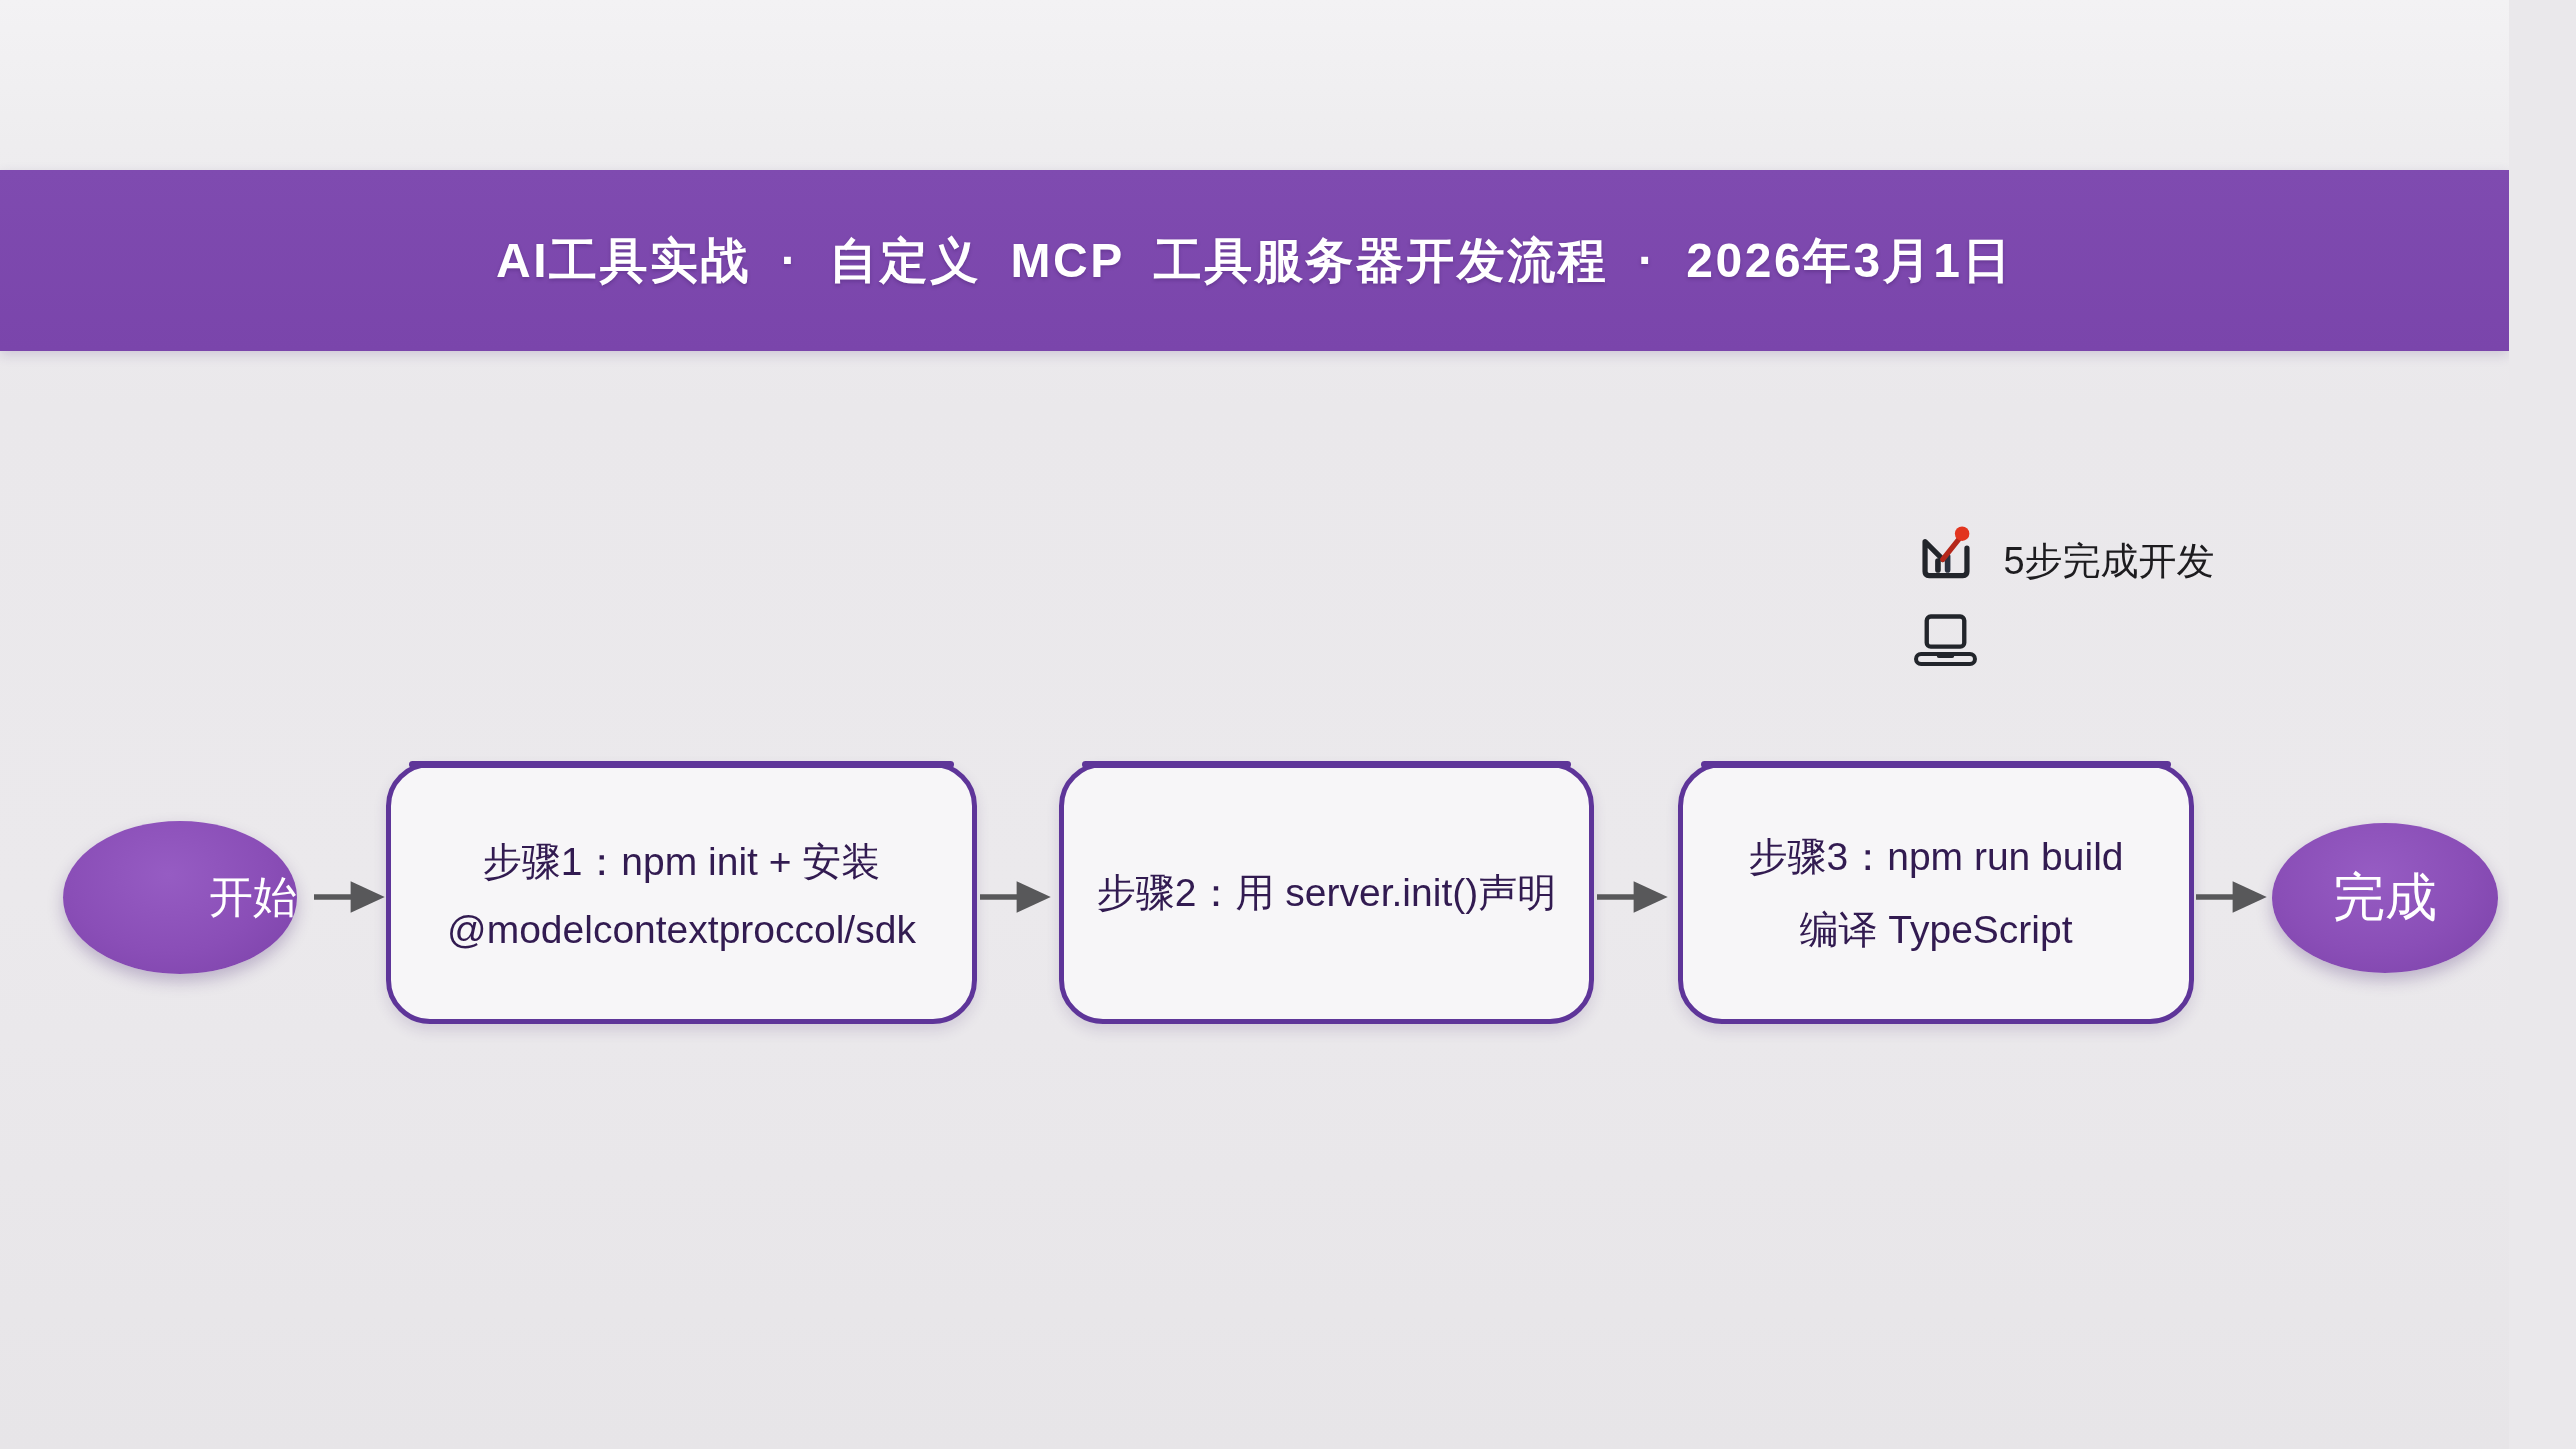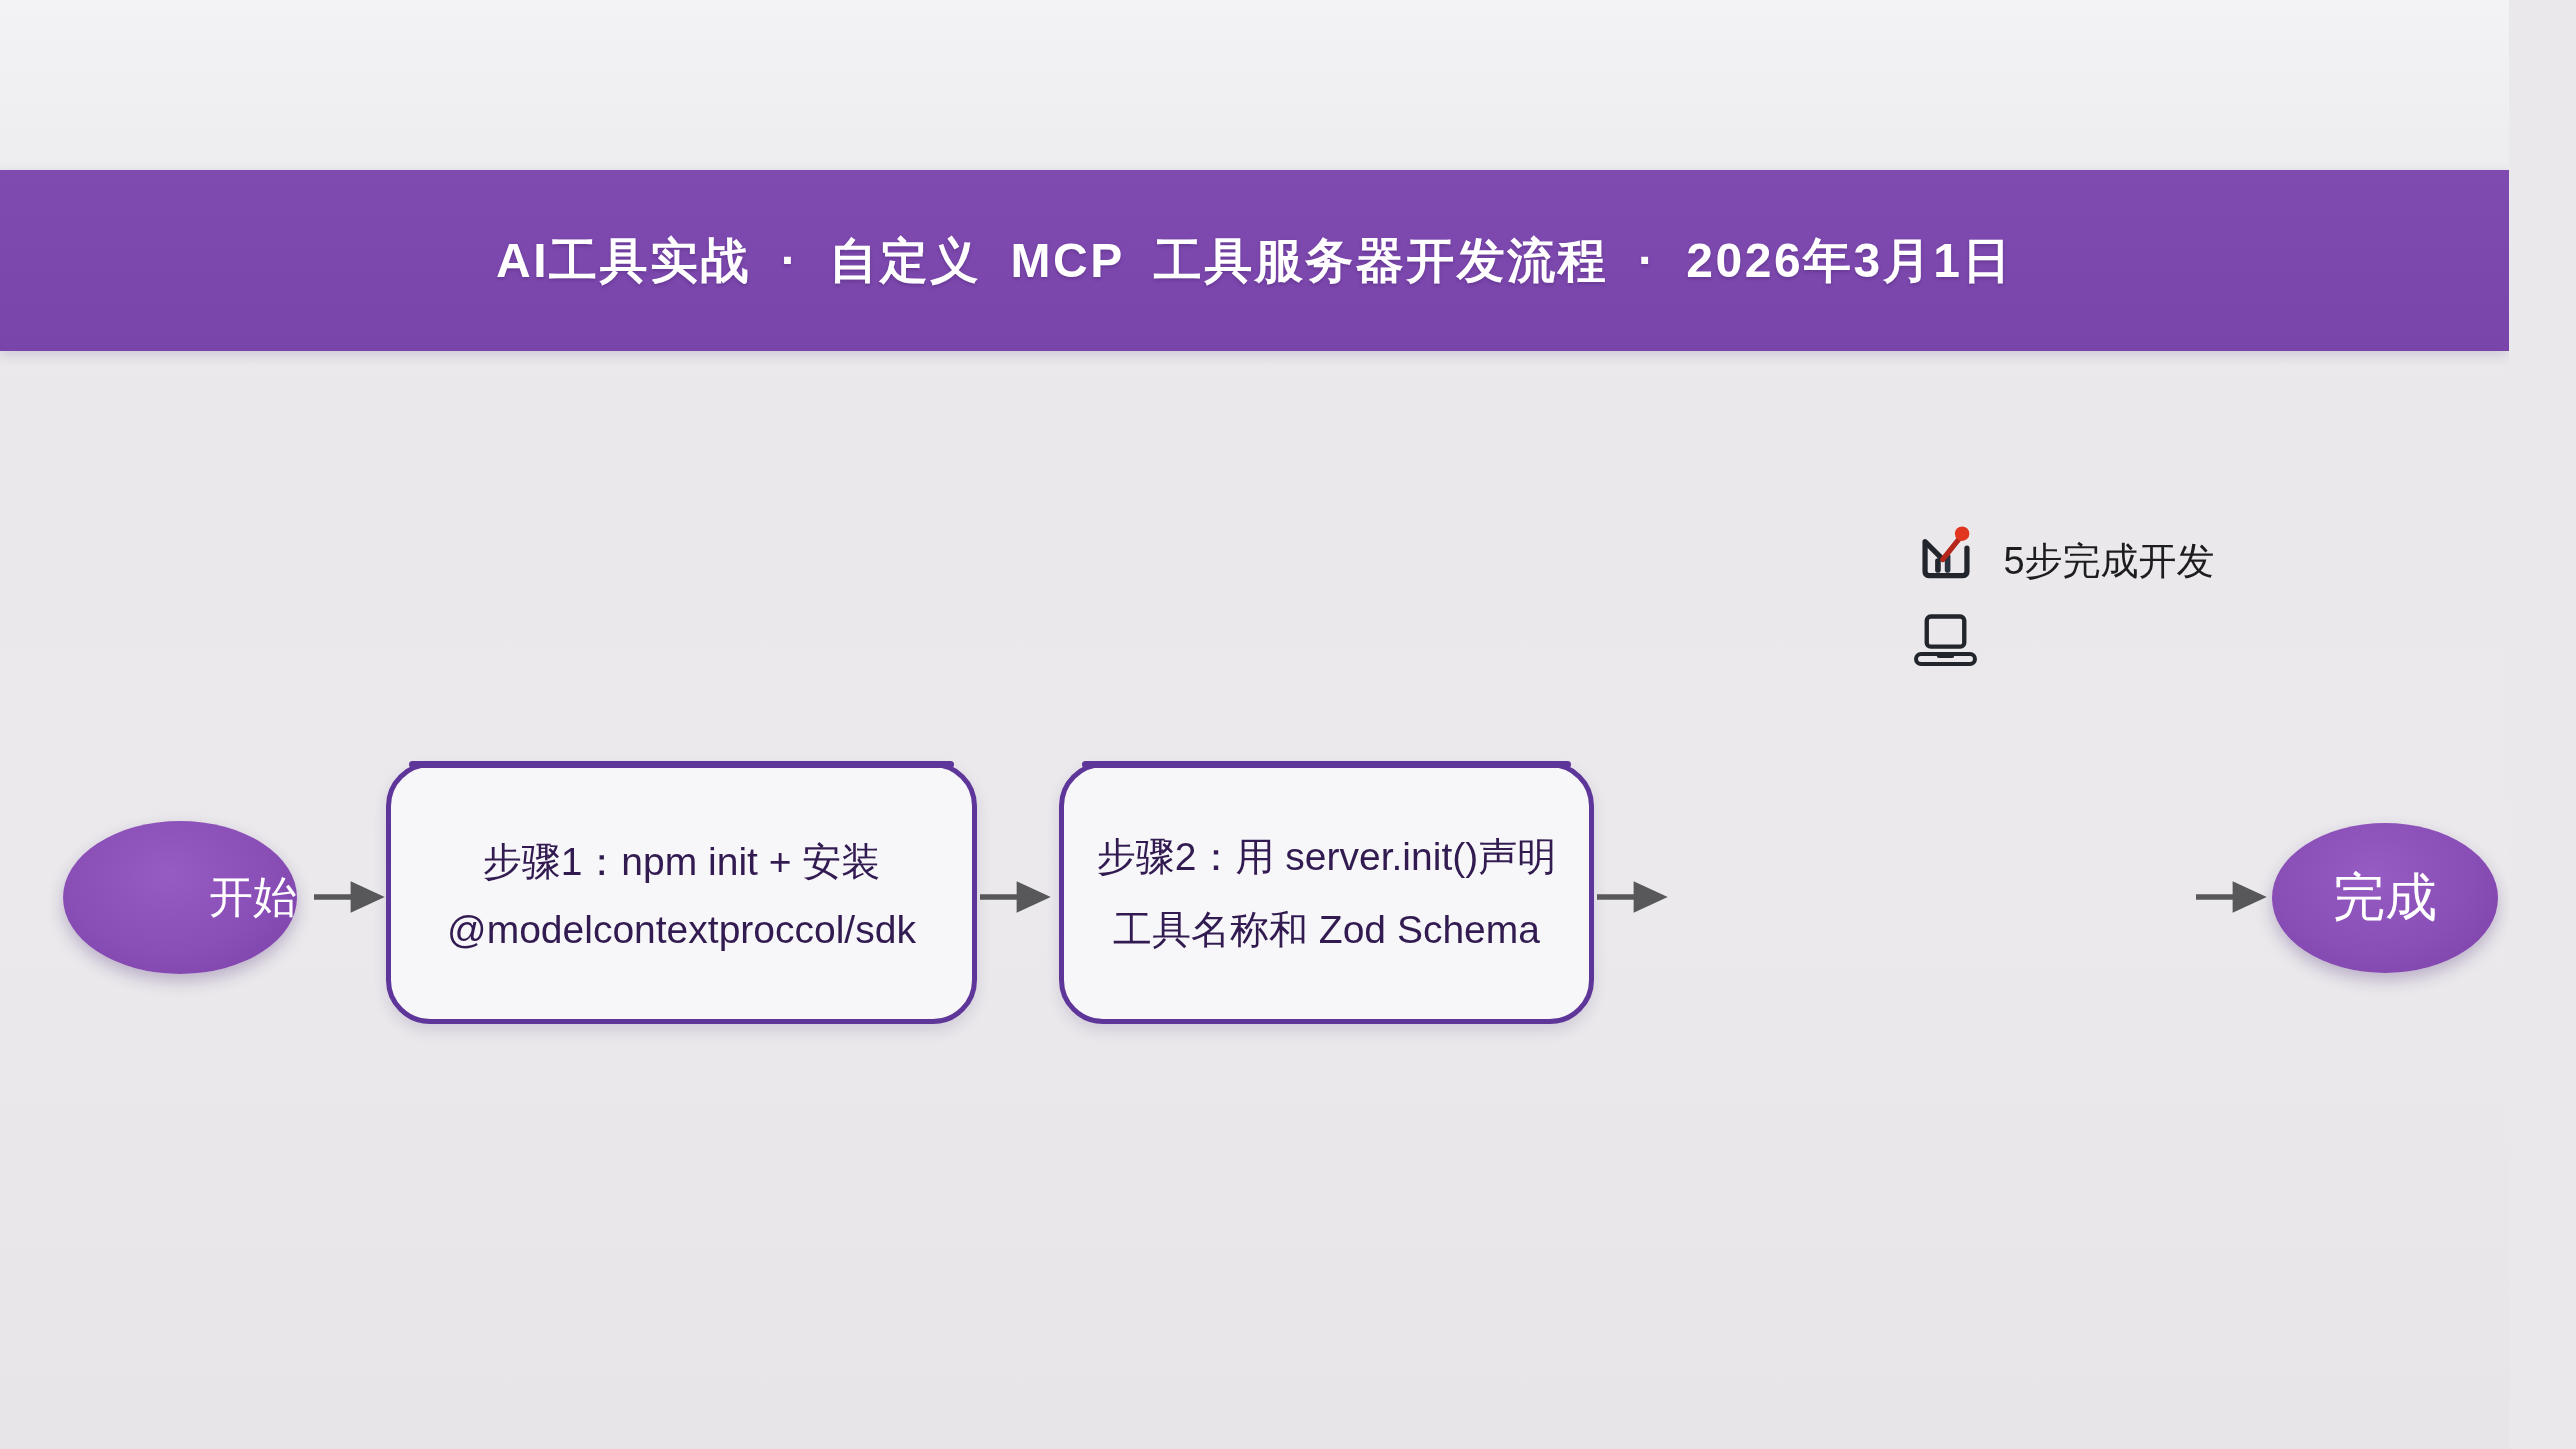--- a/index.html
+++ b/index.html
@@ -111,28 +111,31 @@
     <div class="step-line">@modelcontextproccol/sdk</div>
   </div>
 
   <svg class="arrow arrow-2" viewBox="0 0 114 60">
     <line x1="0" y1="30" x2="64" y2="30" stroke="#58585a" stroke-width="9"></line>
     <polygon points="58,5 112,30 58,55" fill="#58585a"></polygon>
   </svg>
 
   <div class="step step-2">
     <div class="step-line">步骤2：用 server.init()声明</div>
-    <div class="step-line">工具名称和 Zod Schema</div>
   </div>
 
   <svg class="arrow arrow-3" viewBox="0 0 114 60">
     <line x1="0" y1="30" x2="64" y2="30" stroke="#58585a" stroke-width="9"></line>
     <polygon points="58,5 112,30 58,55" fill="#58585a"></polygon>
   </svg>
 
+  <div class="step step-3">
+    <div class="step-line">步骤3：npm run build</div>
+    <div class="step-line">编译 TypeScript</div>
+  </div>
 
   <svg class="arrow arrow-4" viewBox="0 0 114 60">
     <line x1="0" y1="30" x2="64" y2="30" stroke="#58585a" stroke-width="9"></line>
     <polygon points="58,5 112,30 58,55" fill="#58585a"></polygon>
   </svg>
 
   <div class="node node-end">
     <span>完成</span>
   </div>
 

